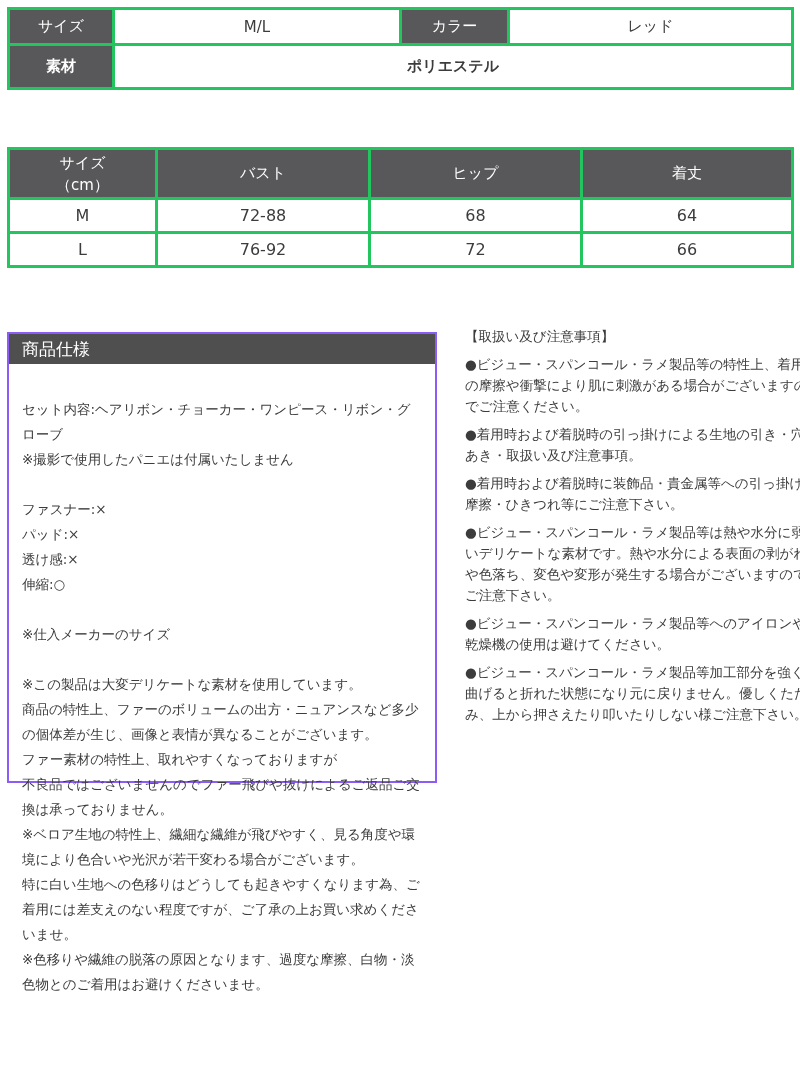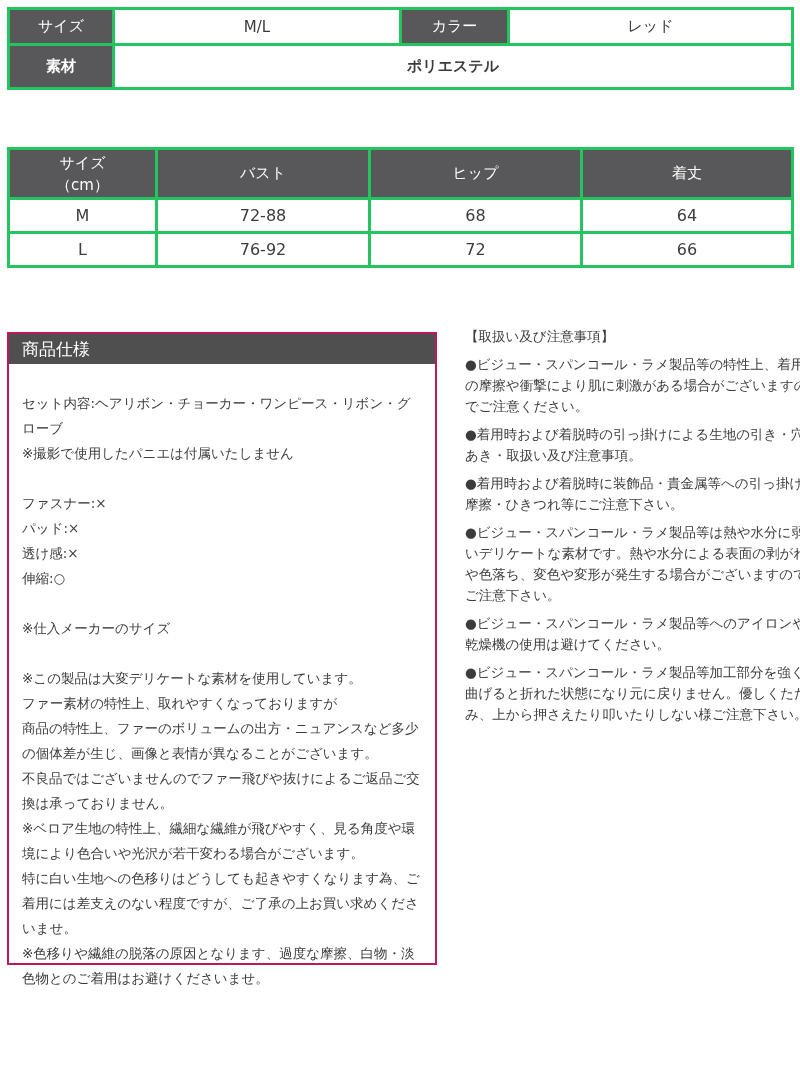--- a/index.html
+++ b/index.html
@@ -20,30 +20,30 @@
   .spec-table .r1{height:36px;}
   .spec-table .r2{height:44px;font-weight:bold;}
 
   .size-table{position:absolute;left:7px;top:147px;width:784px;font-size:16px;}
   .size-table .hr{height:50px;font-size:15px;}
   .size-table .dr{height:34px;}
   .size-table .hcell div{line-height:22px;}
 
   
   .specbox{
-    position:absolute;left:7px;top:332px;width:430px;height:633px;
-    border:2px solid #be185d;box-sizing:border-box;background:#ffffff;
+    position:absolute;left:7px;top:332px;width:430px;height:451px;
+    border:2px solid #8b5cf6;box-sizing:border-box;background:#ffffff;
   }
   .specbox-header{
     height:30px;background:#4f4f4f;color:#ffffff;
     font-size:17px;line-height:30px;padding-left:13px;
   }
   .specbox-body{
-    padding:27px 12px 0 13px;
-    font-size:13.5px;line-height:25px;color:#3c3c3c;
+    padding:0 12px 0 13px;
+    font-size:13.5px;line-height:25px;color:#3c3c3c;margin-top:33px;
   }
   .specbox-body div{margin:0;}
   .specbox-body .gap{margin-top:25px;}
 
   
   .notes{
     position:absolute;left:443px;top:326px;width:353px;
     font-size:13.5px;line-height:21px;color:#3c3c3c;margin-left:22px;
   }
   .notes p{margin:0 0 7px 0;}
@@ -111,22 +111,22 @@
     <div class="specbox-header">商品仕様</div>
     <div class="specbox-body">
       <div>セット内容:ヘアリボン・チョーカー・ワンピース・リボン・グローブ</div>
       <div>※撮影で使用したパニエは付属いたしません</div>
       <div class="gap">ファスナー:×</div>
       <div>パッド:×</div>
       <div>透け感:×</div>
       <div>伸縮:○</div>
       <div class="gap">※仕入メーカーのサイズ</div>
       <div class="gap">※この製品は大変デリケートな素材を使用しています。</div>
+      <div>商品の特性上、ファーのボリュームの出方・ニュアンスなど多少の個体差が生じ、画像と表情が異なることがございます。</div>
       <div>ファー素材の特性上、取れやすくなっておりますが</div>
-      <div>商品の特性上、ファーのボリュームの出方・ニュアンスなど多少の個体差が生じ、画像と表情が異なることがございます。</div>
       <div>不良品ではございませんのでファー飛びや抜けによるご返品ご交換は承っておりません。</div>
       <div>※ベロア生地の特性上、繊細な繊維が飛びやすく、見る角度や環境により色合いや光沢が若干変わる場合がございます。</div>
       <div>特に白い生地への色移りはどうしても起きやすくなります為、ご着用には差支えのない程度ですが、ご了承の上お買い求めくださいませ。</div>
       <div>※色移りや繊維の脱落の原因となります、過度な摩擦、白物・淡色物とのご着用はお避けくださいませ。</div>
     </div>
   </div>
 
   <div class="notes">
     <p class="notes-title">【取扱い及び注意事項】</p>
     <p>●ビジュー・スパンコール・ラメ製品等の特性上、着用時の摩擦や衝撃により肌に刺激がある場合がございますのでご注意ください。</p>

